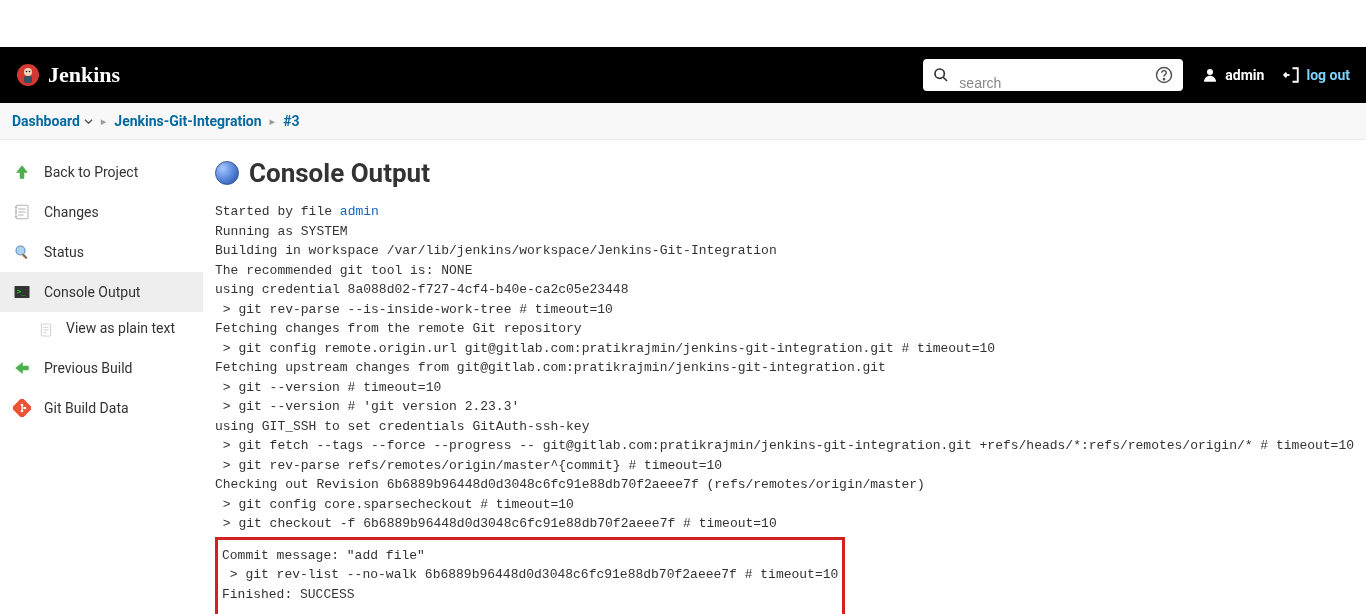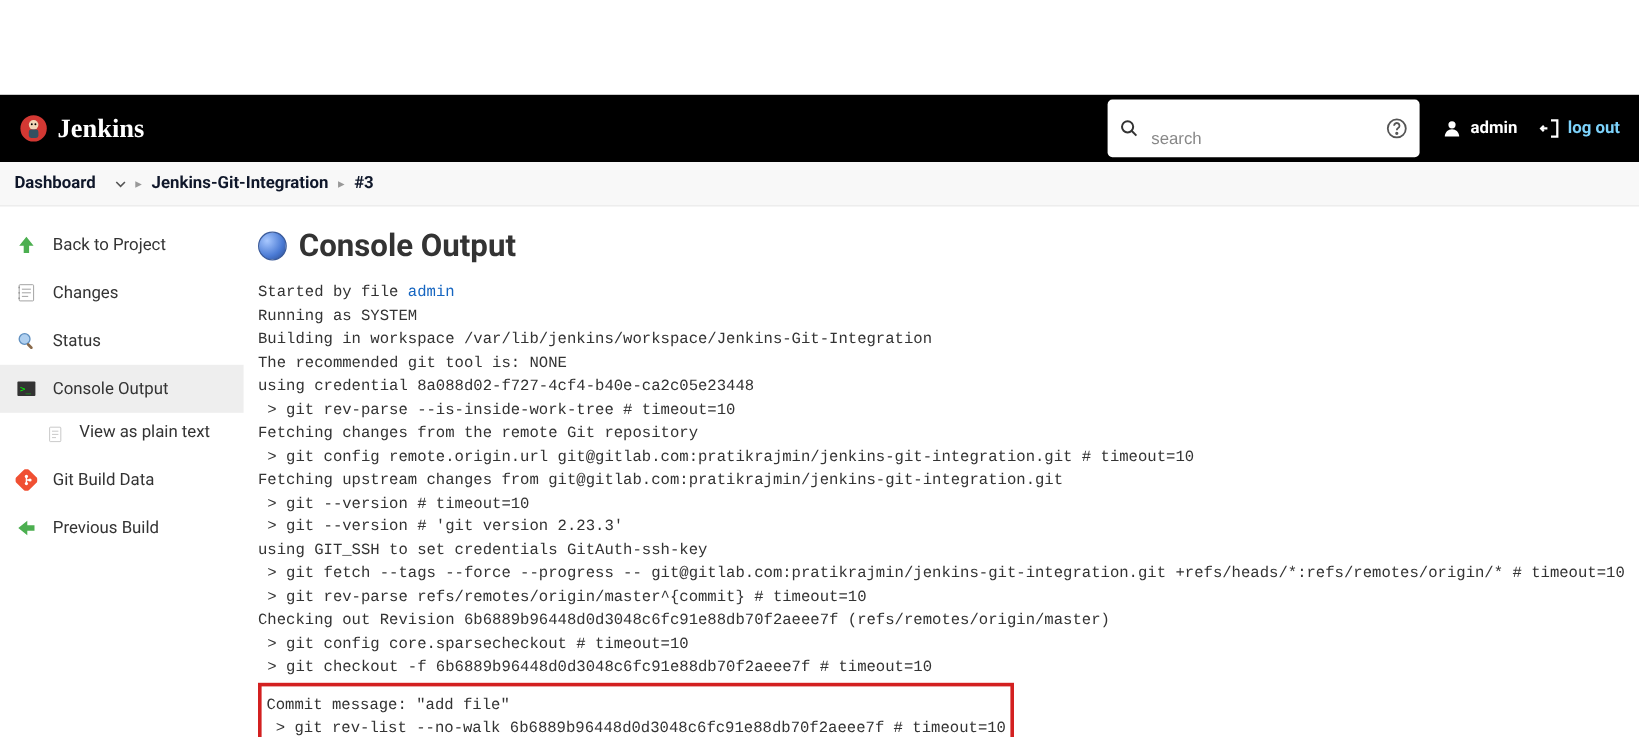--- a/index.html
+++ b/index.html
@@ -1,30 +1,30 @@
 <!DOCTYPE html>
 <html><head>
 <meta charset="utf-8">
 <style>
 * { margin: 0; padding: 0; box-sizing: border-box; }
 body { font-family: -apple-system, BlinkMacSystemFont, "Segoe UI", Roboto, Helvetica, Arial, sans-serif; background: #fff; }
-.topbar { background: #000; height: 56px; display: flex; align-items: center; padding: 0 16px; color: #fff; margin-top: 79px; }
+.topbar { background: #000; height: 56px; display: flex; align-items: center; padding: 0 16px; color: #fff; margin-top: 47px; }
 .logo-area { display: flex; align-items: center; gap: 8px; }
 .jenkins-logo { width: 24px; height: 24px; }
 .jenkins-name { font-family: Georgia, serif; font-weight: bold; font-size: 22px; }
 .topbar-right { margin-left: auto; display: flex; align-items: center; gap: 18px; }
 .search-box { position: relative; display: flex; align-items: center; }
-.search-box input { width: 260px; height: 48px; border-radius: 4px; border: none; padding: 16px 40px 0 36px; font-size: 14px; background: #fff; color: #333; }
+.search-box input { width: 260px; height: 32px; border-radius: 4px; border: none; padding: 16px 40px 0 36px; font-size: 14px; background: #fff; color: #333; }
 .search-box input::placeholder { color: #888; }
 .search-icon-wrap { position: absolute; left: 10px; display: flex; align-items: center; }
 .help-icon-wrap { position: absolute; right: 10px; display: flex; align-items: center; color: #555; }
 .user-link { display: flex; align-items: center; gap: 6px; color: #fff; font-weight: bold; font-size: 14px; cursor: pointer; }
 .logout-link { display: flex; align-items: center; gap: 6px; color: #7dd3fc; font-weight: bold; font-size: 14px; cursor: pointer; }
 .breadcrumb-bar { background: #f8f8f8; border-bottom: 1px solid #eaeaea; padding: 10px 12px; display: flex; align-items: center; gap: 8px; font-size: 14px; }
-.breadcrumb-item { color: #0f172a; font-weight: bold; cursor: pointer; display: flex; align-items: center; gap: 16px; }
+.breadcrumb-item { color: #0369a1; font-weight: bold; cursor: pointer; display: flex; align-items: center; gap: 4px; }
 .bc-sep { color: #999; font-size: 11px; }
 .content { display: flex; }
 .sidebar { width: 300px; padding: 12px 0; }
 .side-item { display: flex; align-items: center; gap: 12px; padding: 10px 12px; font-size: 14px; color: #333; cursor: pointer; }
 .side-item.active { background: #eee; }
 .side-sub { display: flex; align-items: flex-start; gap: 10px; padding: 8px 12px 8px 36px; font-size: 14px; color: #333; cursor: pointer; }
 .si-icon { width: 20px; height: 20px; display: flex; align-items: center; justify-content: center; }
 .main { flex: 1; padding: 18px 12px; }
 .page-title-row { display: flex; align-items: center; gap: 10px; margin-bottom: 14px; }
 .ball { width: 24px; height: 24px; border-radius: 50%; background: radial-gradient(circle at 30% 30%, #a8c8ff, #4a7ad4 60%, #2a4a8a); border: 1px solid #3a5a9a; }
@@ -165,38 +165,38 @@
           </svg>
       </span>
       <span>View as plain text</span>
     </div>
 
 
 
     <div class="side-item">
       <span class="si-icon">
         <svg width="18" height="18" viewBox="0 0 24 24">
+            <path d="M21 12l-10-8v5H3v6h8v5z" transform="scale(-1,1) translate(-24,0)" fill="#4caf50"></path>
+          </svg>
+      </span>
+      <span>Previous Build</span>
+    </div>
+
+    <div class="side-item">
+      <span class="si-icon">
+        <svg width="18" height="18" viewBox="0 0 24 24">
             <rect x="2" y="2" width="20" height="20" rx="3" transform="rotate(45 12 12)" fill="#f05033"></rect>
             <circle cx="12" cy="8" r="1.8" fill="#fff"></circle>
             <circle cx="12" cy="16" r="1.8" fill="#fff"></circle>
             <circle cx="16" cy="12" r="1.8" fill="#fff"></circle>
             <line x1="12" y1="8" x2="12" y2="16" stroke="#fff" stroke-width="1.5"></line>
             <line x1="12" y1="12" x2="16" y2="12" stroke="#fff" stroke-width="1.5"></line>
           </svg>
       </span>
       <span>Git Build Data</span>
-    </div>
-
-    <div class="side-item">
-      <span class="si-icon">
-        <svg width="18" height="18" viewBox="0 0 24 24">
-            <path d="M21 12l-10-8v5H3v6h8v5z" transform="scale(-1,1) translate(-24,0)" fill="#4caf50"></path>
-          </svg>
-      </span>
-      <span>Previous Build</span>
     </div>
 
   </div>
 
   <div class="main">
     <div class="page-title-row">
       <span class="ball"></span>
       <h1 class="page-title">Console Output</h1>
     </div>
     <div class="console"><span><span>Started by file </span><a class="user-link-inline">admin</a></span>

